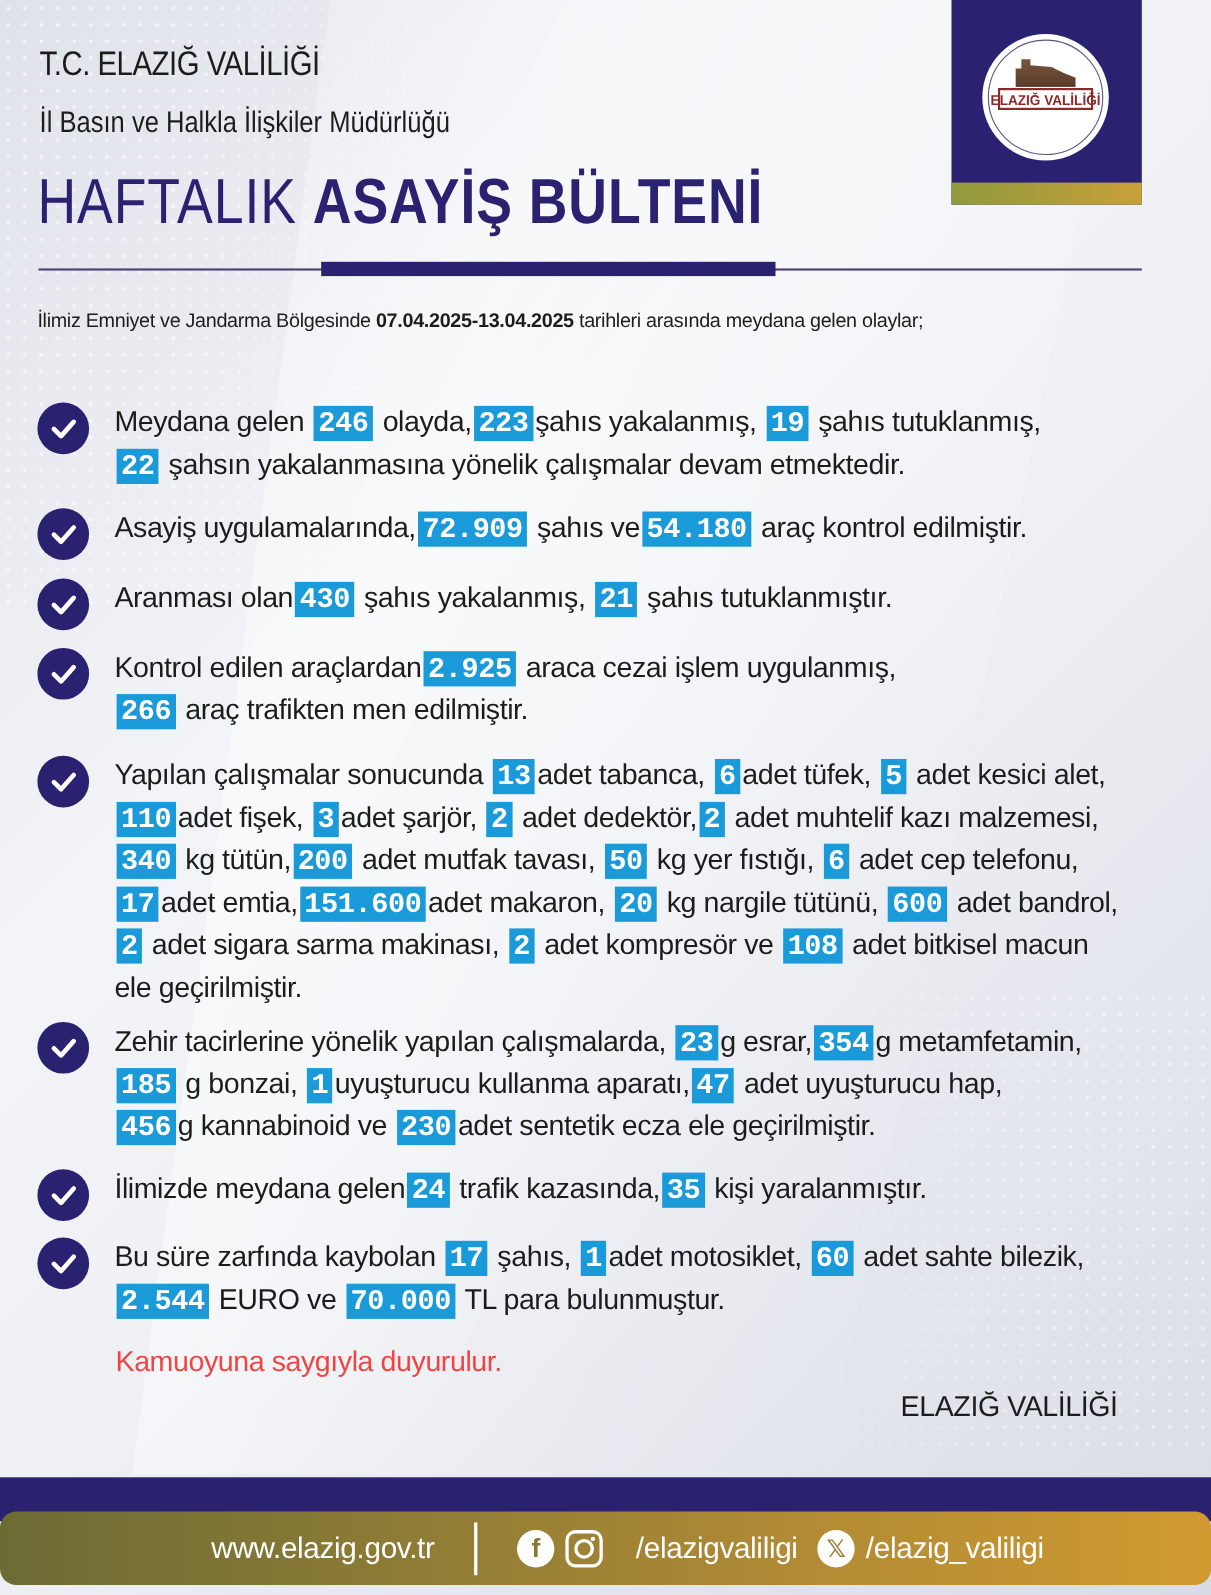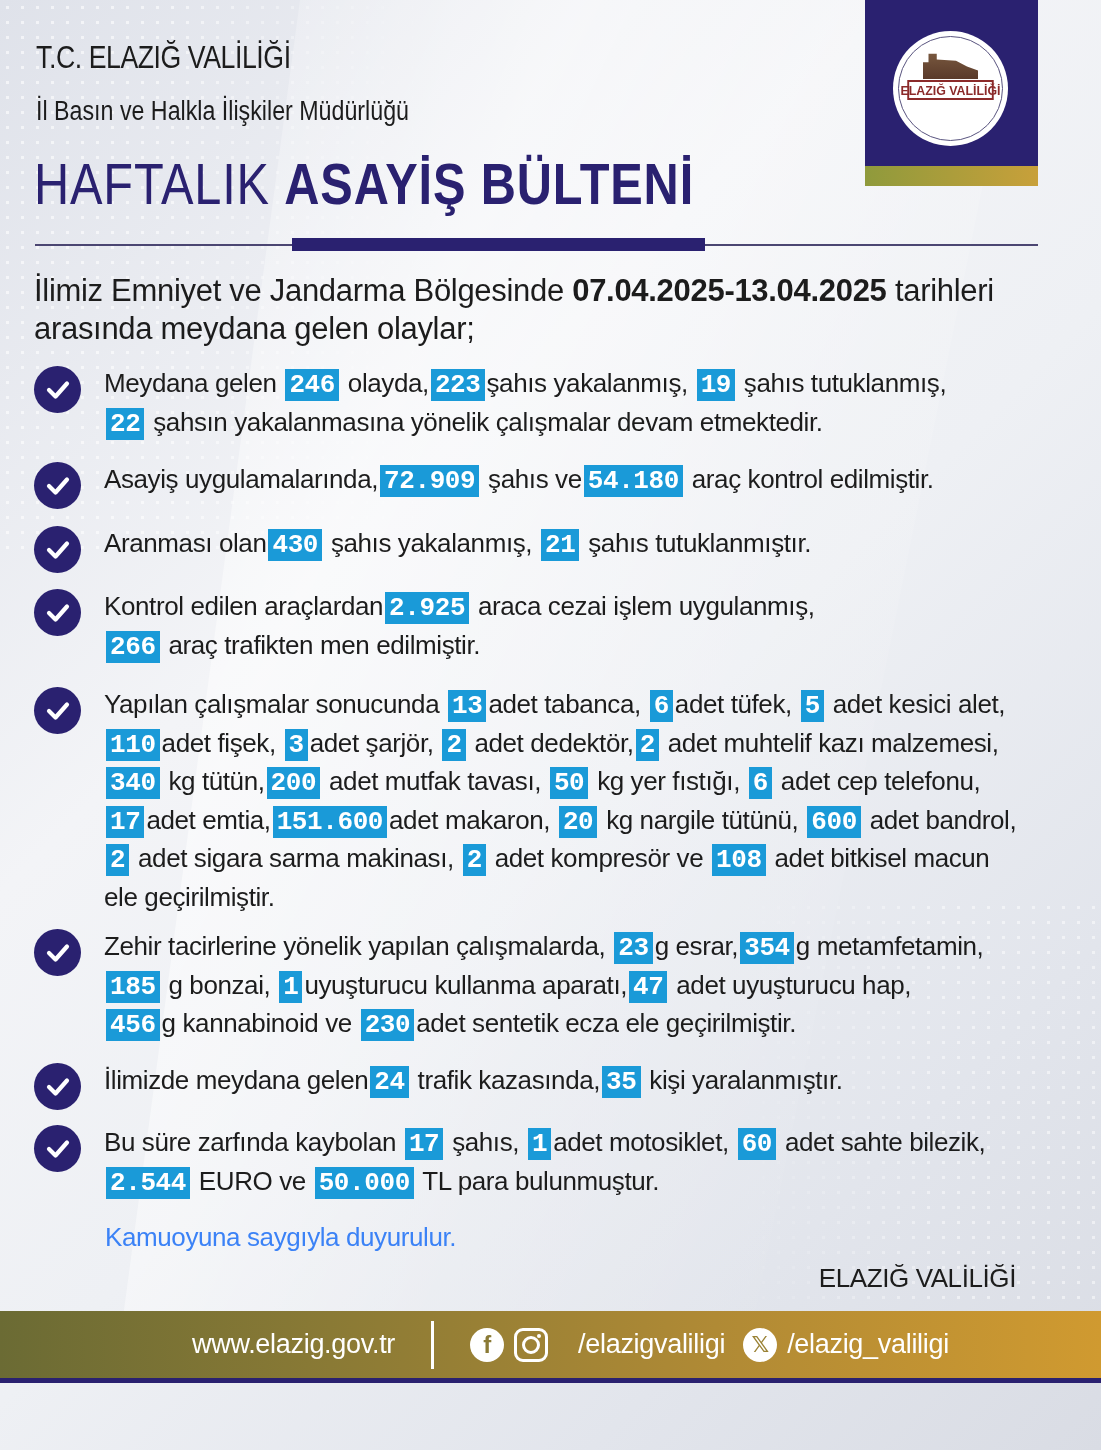--- a/index.html
+++ b/index.html
@@ -84,21 +84,21 @@
   .logo-text {
     position: absolute; left: 12px; top: 49px; width: 91px; height: 20px;
     border: 2px solid #8b2a2a; background: #fff;
     color: #8b2a2a; font-weight: 700; font-size: 13px;
     display: flex; align-items: center; justify-content: center;
     transform: scaleX(0.95); white-space: nowrap;
   }
 
   .intro {
     position: absolute; left: 34px; top: 272px; width: 1060px;
-    font-size: 31px; line-height: 38px; color: #1c1c1c;
+    font-size: 18px; line-height: 38px; color: #1c1c1c;
     letter-spacing: -0.3px;
   }
   .intro b { font-weight: 700; }
 
   .bullets { position: absolute; left: 0; top: 0; width: 100%; }
   .bullet {
     position: absolute; left: 34px; width: 1040px;
   }
   .check {
     position: absolute; left: 0; width: 47px; height: 47px; border-radius: 50%;
@@ -110,36 +110,37 @@
     letter-spacing: -0.4px;
   }
   .num {
     background: #1a9ad8; color: #ffffff; font-weight: 700;
     padding: 1px 4px; margin: 0 2px;
     display: inline-block; line-height: 30px; font-family: Liberation Mono, monospace;
   }
 
   .closing {
     position: absolute; left: 105px; top: 1222px;
-    font-size: 26px; color: #3b82f6; letter-spacing: -0.4px;
+    font-size: 26px; color: #ef4444; letter-spacing: -0.4px;
   }
   .signature {
     position: absolute; right: 85px; top: 1263px;
     font-size: 26px; color: #1c1c1c; letter-spacing: -0.4px;
   }
 
   .footer-navy {
     position: absolute; left: 0; top: 1343px; width: 1101px; height: 40px;
     background: #2a2170;
   }
   .footer-gold {
-    position: absolute; left: 0; top: 1311px; width: 1101px; height: 67px;
+    position: absolute; left: 0; top: 1374px; width: 1101px; height: 67px;
     background: linear-gradient(90deg, #6b6b34 0%, #8a7a35 30%, #b08a35 65%, #d09a30 100%);
     display: flex; align-items: center; justify-content: center;
     color: #fff;
+    border-radius: 15px;
   }
   .footer-inner {
     display: flex; align-items: center; gap: 10px; margin-left: 40px;
     font-size: 27px; letter-spacing: -0.3px;
   }
   .footer-sep { width: 3px; height: 48px; background: #fff; margin: 0 26px; }
   .soc-icon {
     width: 34px; height: 34px; display: inline-flex; align-items: center; justify-content: center;
   }
   .soc-fb { background: #fff; border-radius: 50%; color: #8a7a35; font-weight: 700; font-size: 24px; }
@@ -233,21 +234,21 @@
         </svg>
       </div>
       <div class="bullet-text" style="top: -2px;">İlimizde meydana gelen<span class="num">24</span> trafik kazasında,<span class="num">35</span> kişi yaralanmıştır.</div>
     </div>
     <div class="bullet" style="top: 1125px;">
       <div class="check">
         <svg width="24" height="20" viewBox="0 0 24 20">
           <path d="M3 10 L9.5 16.5 L21 3.5" fill="none" stroke="#fff" stroke-width="4.2" stroke-linecap="round" stroke-linejoin="round"></path>
         </svg>
       </div>
-      <div class="bullet-text" style="top: -2px;">Bu süre zarfında kaybolan <span class="num">17</span> şahıs, <span class="num">1</span>adet motosiklet, <span class="num">60</span> adet sahte bilezik,<br><span class="num">2.544</span> EURO ve <span class="num">50.000</span> TL para bulunmuştur.</div>
+      <div class="bullet-text" style="top: -2px;">Bu süre zarfında kaybolan <span class="num">17</span> şahıs, <span class="num">1</span>adet motosiklet, <span class="num">60</span> adet sahte bilezik,<br><span class="num">2.544</span> EURO ve <span class="num">70.000</span> TL para bulunmuştur.</div>
     </div>
   </div>
 
 <div class="closing">Kamuoyuna saygıyla duyurulur.</div>
 <div class="signature">ELAZIĞ VALİLİĞİ</div>
 
 <div class="footer-navy"></div>
 <div class="footer-gold">
   <div class="footer-inner">
     <span>www.elazig.gov.tr</span>

